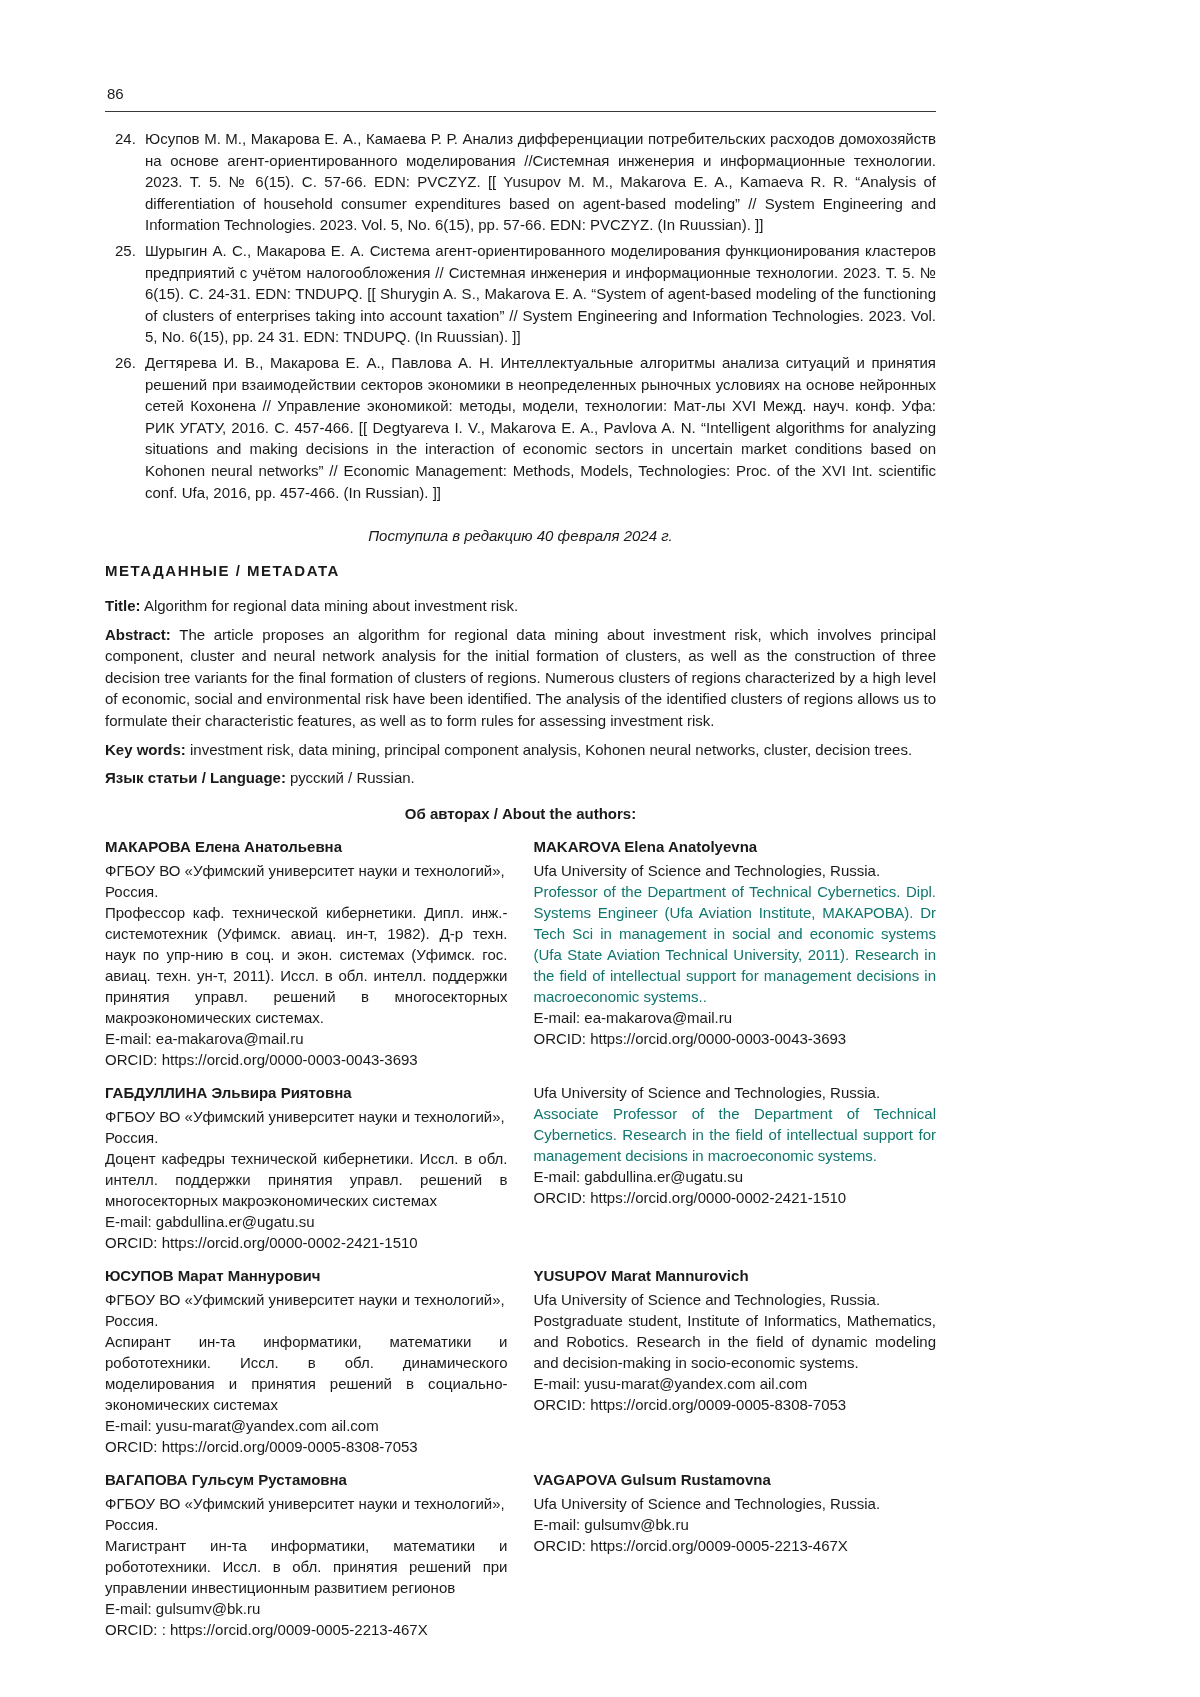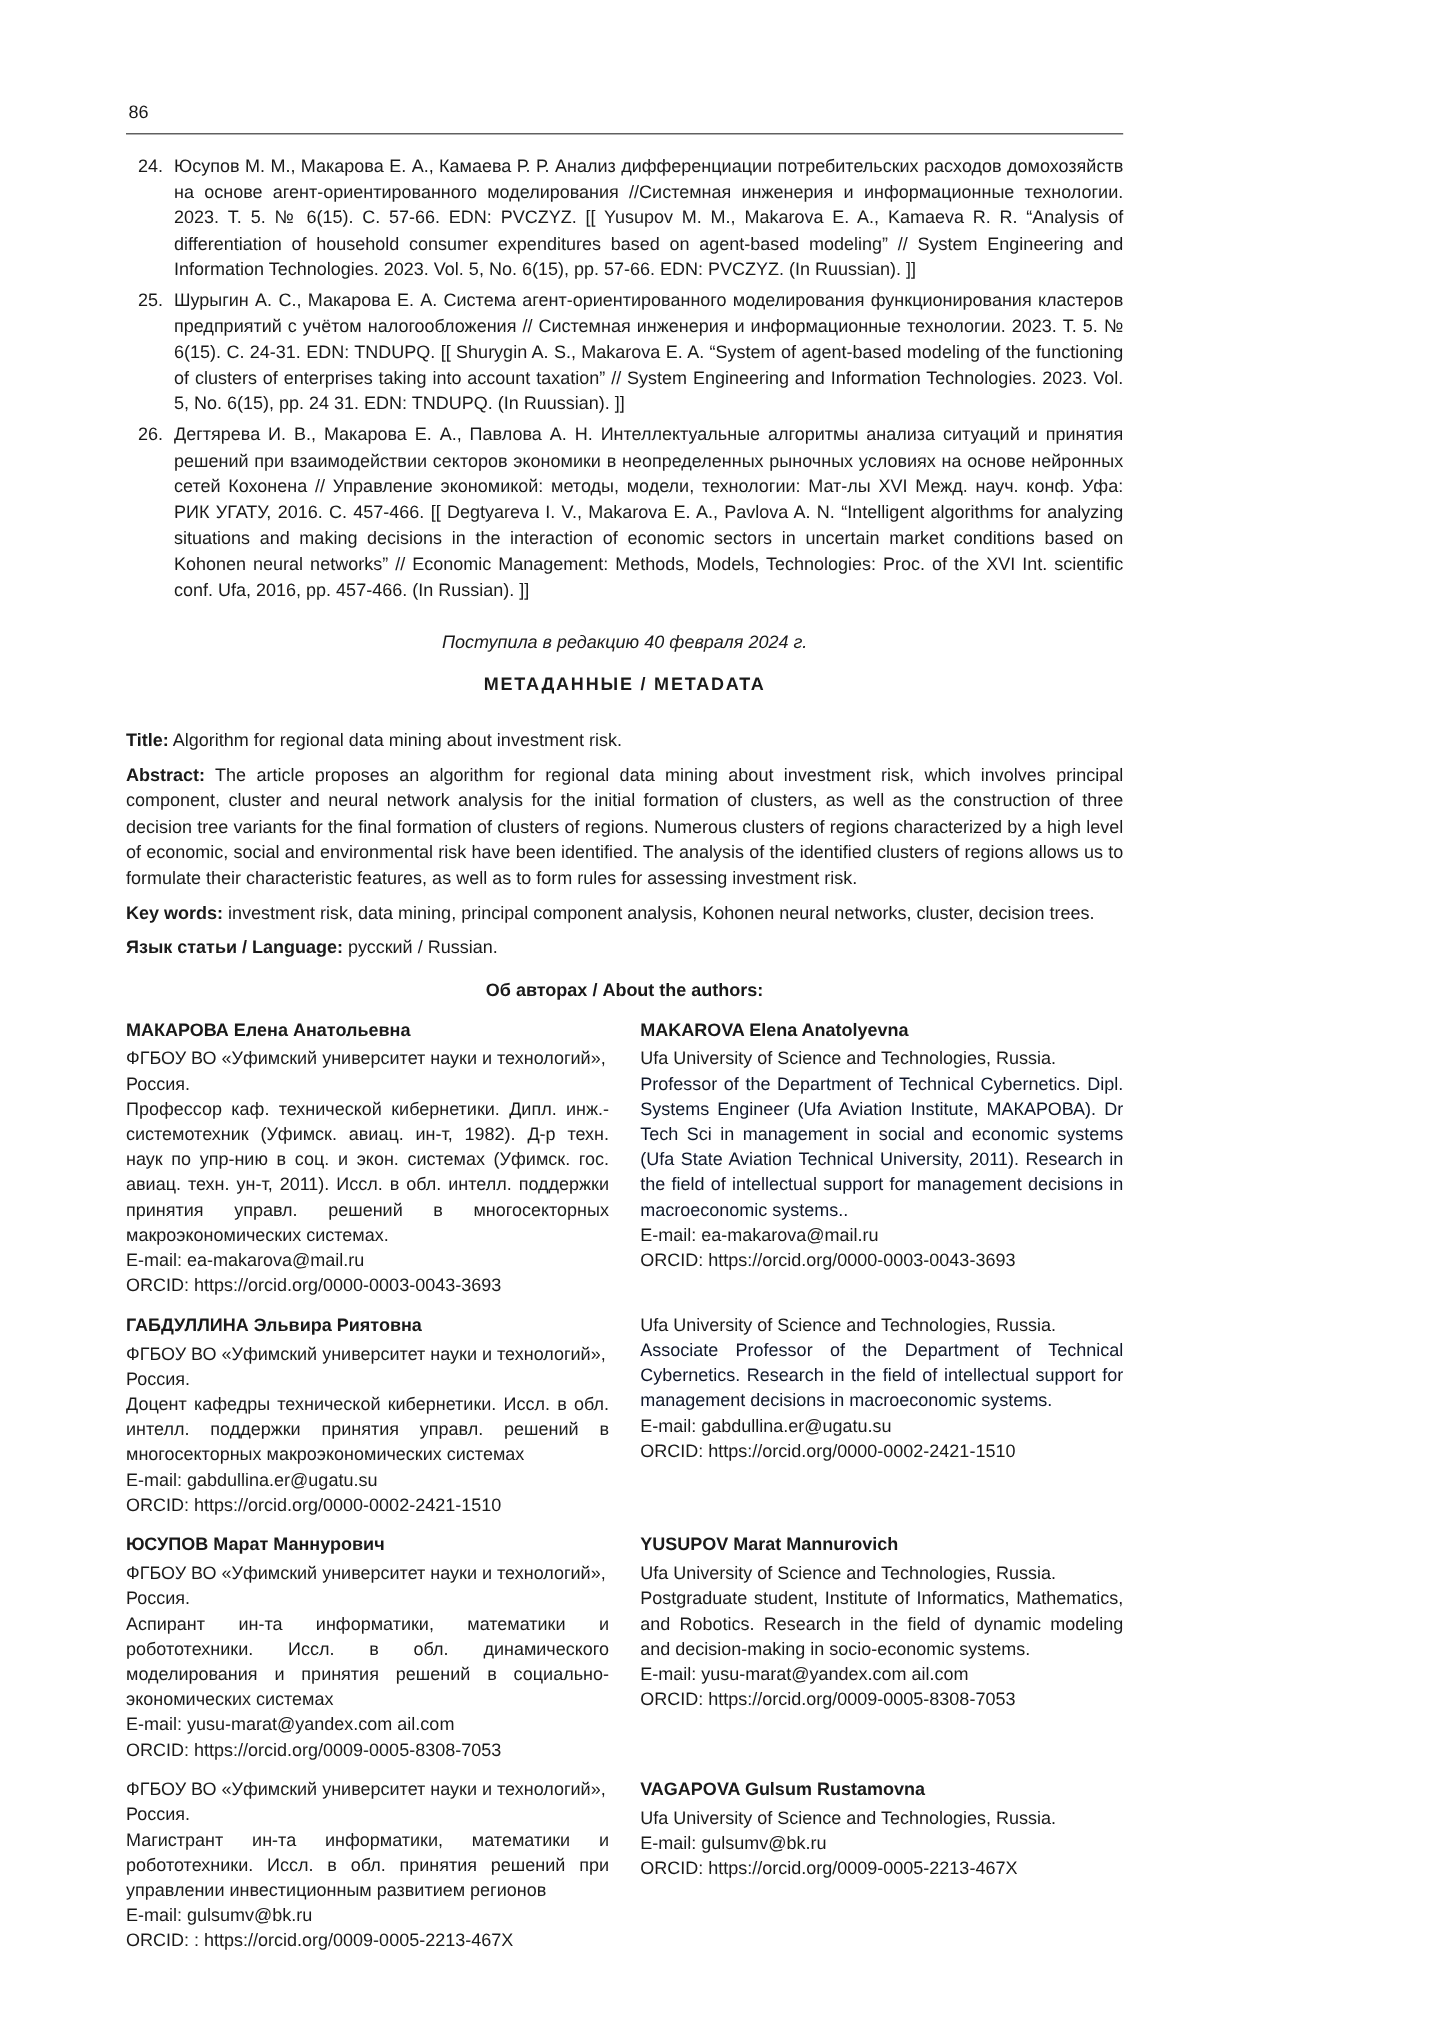--- a/index.html
+++ b/index.html
@@ -23,37 +23,37 @@
   .section-label { font-style: italic; letter-spacing: 2px; margin-right: 12px; }
   .section-title { letter-spacing: 0.4px; }
   .rule { border-bottom: 1.6px solid #3a3a3a; margin-top: 5px; margin-bottom: 16px; }
 
   .refs { font-size: 15px; line-height: 1.44; }
   .ref { display: flex; margin-bottom: 4px; }
   .ref-num { flex: 0 0 40px; padding-left: 10px; }
   .ref-text { flex: 1; text-align: justify; }
 
   .received { text-align: center; font-style: italic; font-size: 15px; margin: 24px 0 18px; }
-  .meta-heading { text-align: center; font-size: 15px; font-weight: bold; letter-spacing: 1.5px; margin: 0 0 28px; }
+  .meta-heading { text-align: left; font-size: 15px; font-weight: bold; letter-spacing: 1.5px; margin: 0 0 16px; }
   .meta-line { font-size: 15px; line-height: 1.44; margin: 0 0 7px; }
   .justify { text-align: justify; }
   .b { font-weight: bold; }
 
   .authors-heading { text-align: center; font-size: 15px; font-weight: bold; margin: 16px 0 14px; }
   .author-row {
     display: grid;
     grid-template-columns: 1fr 1fr;
     column-gap: 26px;
     margin-bottom: 12px;
     font-size: 15px;
     line-height: 1.4;
   }
   .author-name { font-weight: bold; margin-bottom: 3px; }
   .author-bio { text-align: justify; }
-  .muted { color: #0f172a; }
+  .muted { color: #0f766e; }
 </style>
 </head>
 <body>
 
 <div class="page">
 
   <div class="page-header">
     <span class="pageno">86</span>
   </div>
   <div class="rule"></div>
@@ -140,20 +140,21 @@
       <div class="author-name">YUSUPOV Marat Mannurovich</div>
       <div>Ufa University of Science and Technologies, Russia.</div>
       <div class="author-bio">Postgraduate student, Institute of Informatics, Mathematics, and Robotics. Research in the field of dynamic modeling and decision-making in socio-economic systems.</div>
       <div><span>E-mail:</span> <span>yusu-marat@yandex.com ail.com</span></div>
       <div><span>ORCID:</span> <span>https://orcid.org/0009-0005-8308-7053</span></div>
     </div>
   </div>
 
   <div class="author-row">
     <div class="author-block">
+      <div class="author-name">ВАГАПОВА Гульсум Рустамовна</div>
       <div>ФГБОУ ВО «Уфимский университет науки и технологий», Россия.</div>
       <div class="author-bio">Магистрант ин-та информатики, математики и робототехники. Иссл. в обл. принятия решений при управлении инвестиционным развитием регионов</div>
       <div><span>E-mail:</span> <span>gulsumv@bk.ru</span></div>
       <div><span>ORCID: :</span> <span>https://orcid.org/0009-0005-2213-467X</span></div>
     </div>
     <div class="author-block">
       <div class="author-name">VAGAPOVA Gulsum Rustamovna</div>
       <div>Ufa University of Science and Technologies, Russia.</div>
       <div><span>E-mail:</span> <span>gulsumv@bk.ru</span></div>
       <div><span>ORCID:</span> <span>https://orcid.org/0009-0005-2213-467X</span></div>

